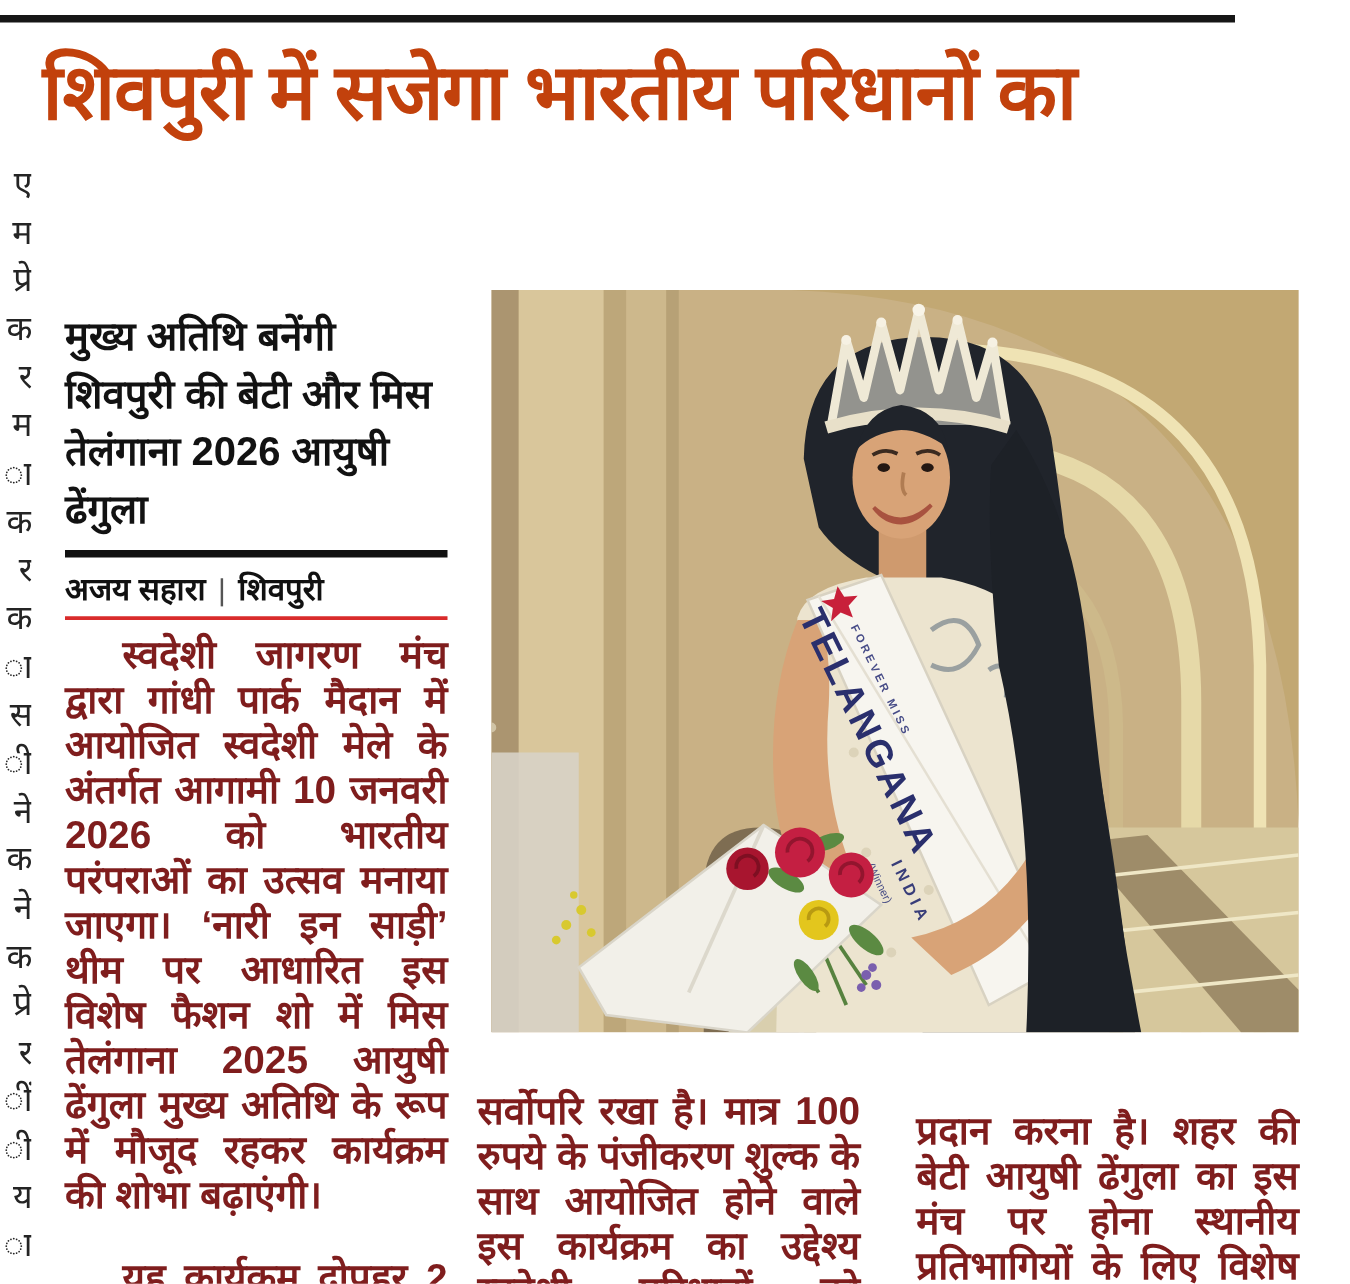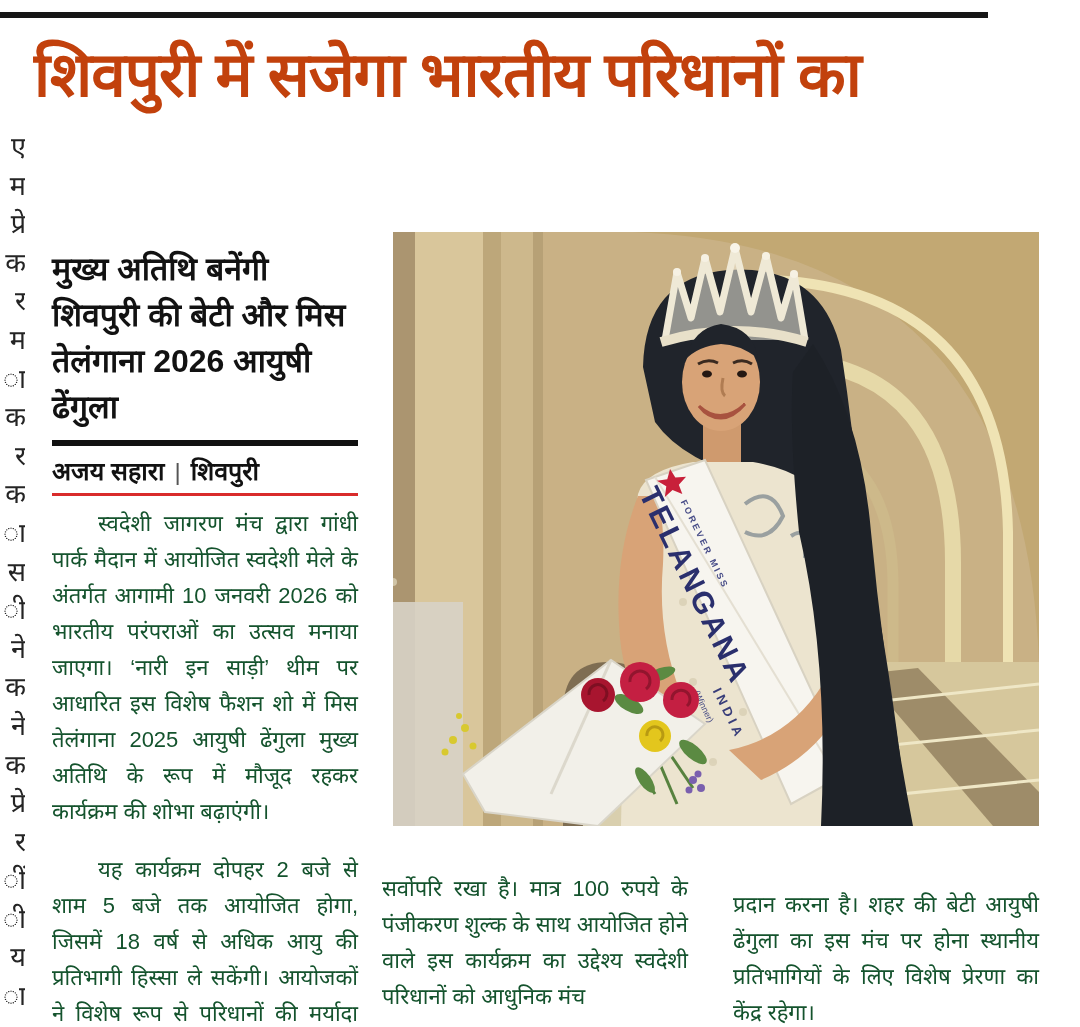--- a/index.html
+++ b/index.html
@@ -23,21 +23,21 @@
     font-size:27px;line-height:38.6px;color:#242424;font-weight:500;white-space:nowrap;}
 
   
   #col-left{left:52px;top:246px;width:306px;}
   #subheadline{font-size:32px;font-weight:700;line-height:46px;color:#121212;}
   #rule-black{height:6px;background:#111;margin-top:10px;}
   #byline{display:flex;justify-content:flex-start;align-items:baseline;gap:10px;
     font-size:25px;font-weight:700;padding:7px 0 6px 0;color:#111;}
   #byline .sep{font-weight:400;color:#555;font-size:24px;}
   #rule-red{height:3px;background:#d92b2b;}
-  .bodytext{font-size:22px;line-height:36px;text-align:justify;color:#14532d;font-weight:400;}
+  .bodytext{font-size:31px;line-height:36px;text-align:justify;color:#7f1d1d;font-weight:700;}
   #para1{margin-top:10px;text-indent:46px;}
   #para2{margin-top:0;text-indent:46px;}
 
   
   #photo{left:393px;top:232px;width:646px;height:594px;overflow:hidden;}
 
   
   #col-mid{left:382px;top:845px;width:306px;margin-top:26px;}
   #col-right{left:733px;top:887px;width:306px;}
 

